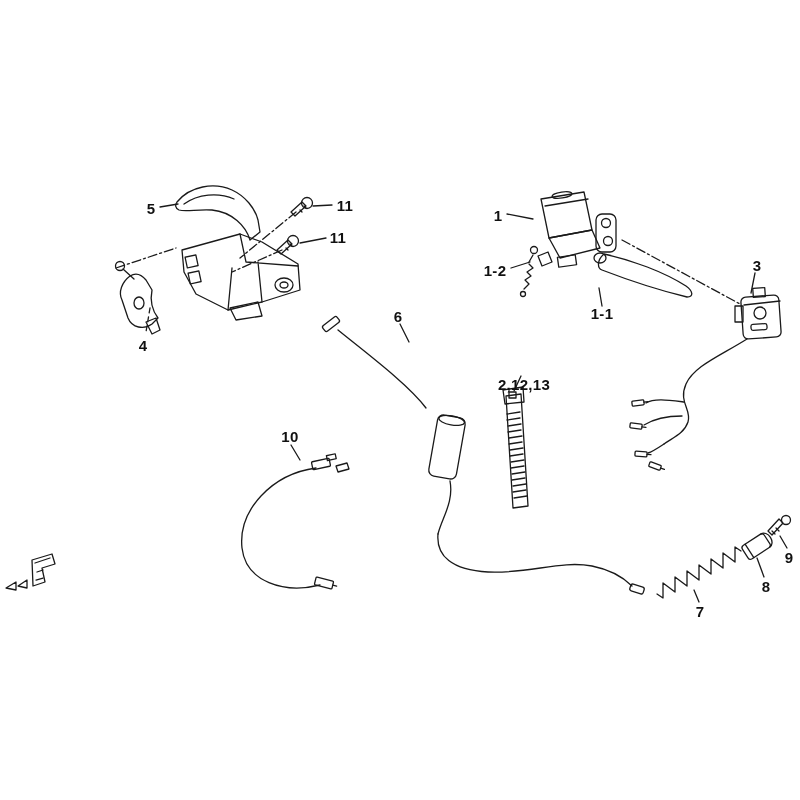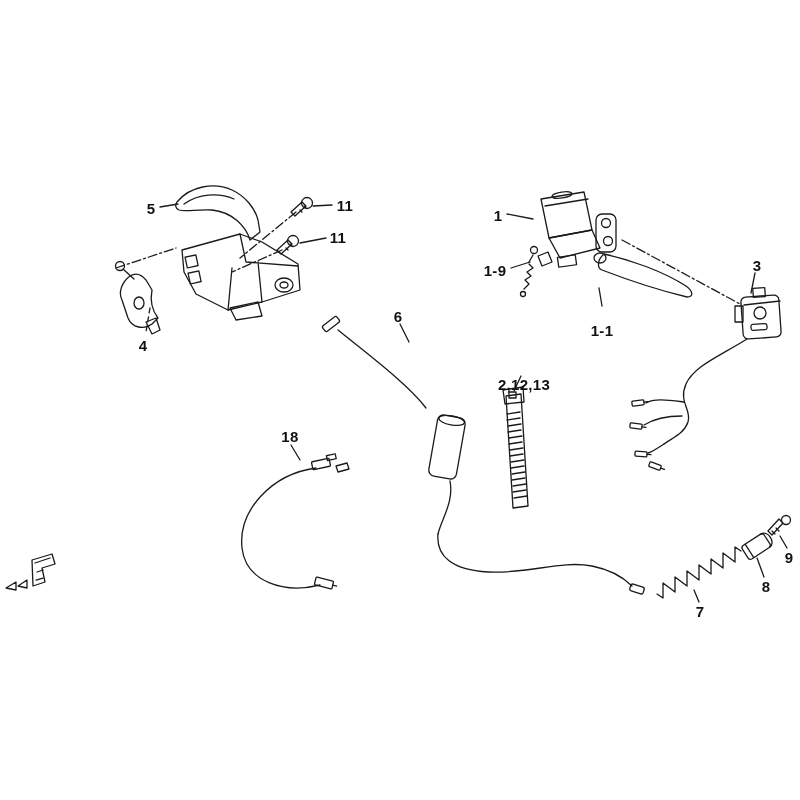--- a/index.html
+++ b/index.html
@@ -177,24 +177,24 @@
     <path class="solid" d="M18,586 L27,580 L27,588 Z"></path>
   </g>
 </svg>
 
 <div>
   <span class="lbl" style="left:151px;top:208px">5</span>
   <span class="lbl" style="left:345px;top:205px">11</span>
   <span class="lbl" style="left:338px;top:237px">11</span>
   <span class="lbl" style="left:143px;top:345px">4</span>
   <span class="lbl" style="left:498px;top:215px">1</span>
-  <span class="lbl" style="left:495px;top:270px">1-9</span>
-  <span class="lbl" style="left:602px;top:330px">1-1</span>
+  <span class="lbl" style="left:495px;top:270px">1-2</span>
+  <span class="lbl" style="left:602px;top:313px">1-1</span>
   <span class="lbl" style="left:757px;top:265px">3</span>
   <span class="lbl" style="left:398px;top:316px">6</span>
   <span class="lbl" style="left:524px;top:384px">2,12,13</span>
-  <span class="lbl" style="left:290px;top:436px">18</span>
+  <span class="lbl" style="left:290px;top:436px">10</span>
   <span class="lbl" style="left:700px;top:611px">7</span>
   <span class="lbl" style="left:766px;top:586px">8</span>
   <span class="lbl" style="left:789px;top:557px">9</span>
 </div>
 
 </div>
 
 </body></html>

